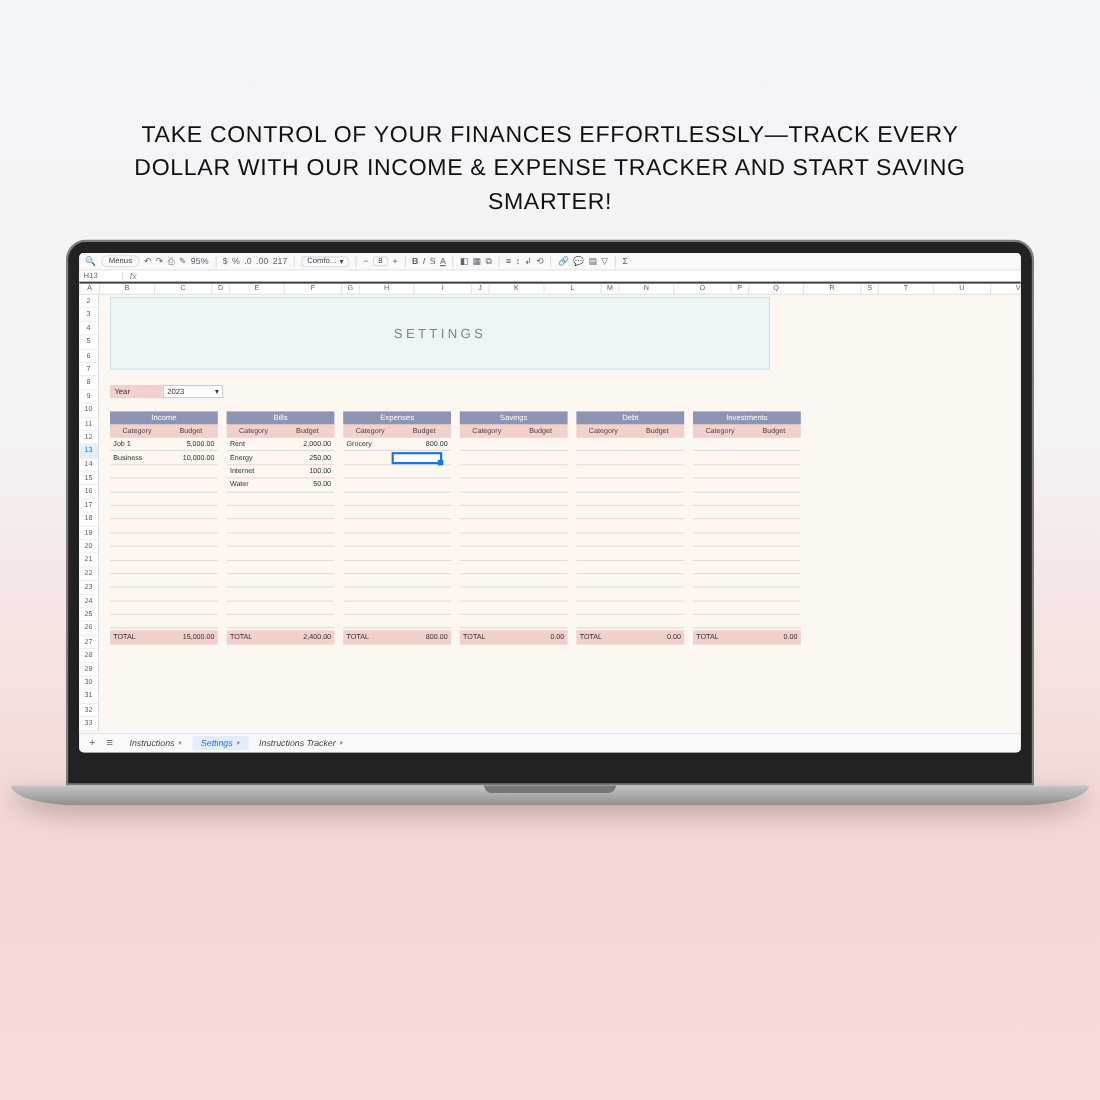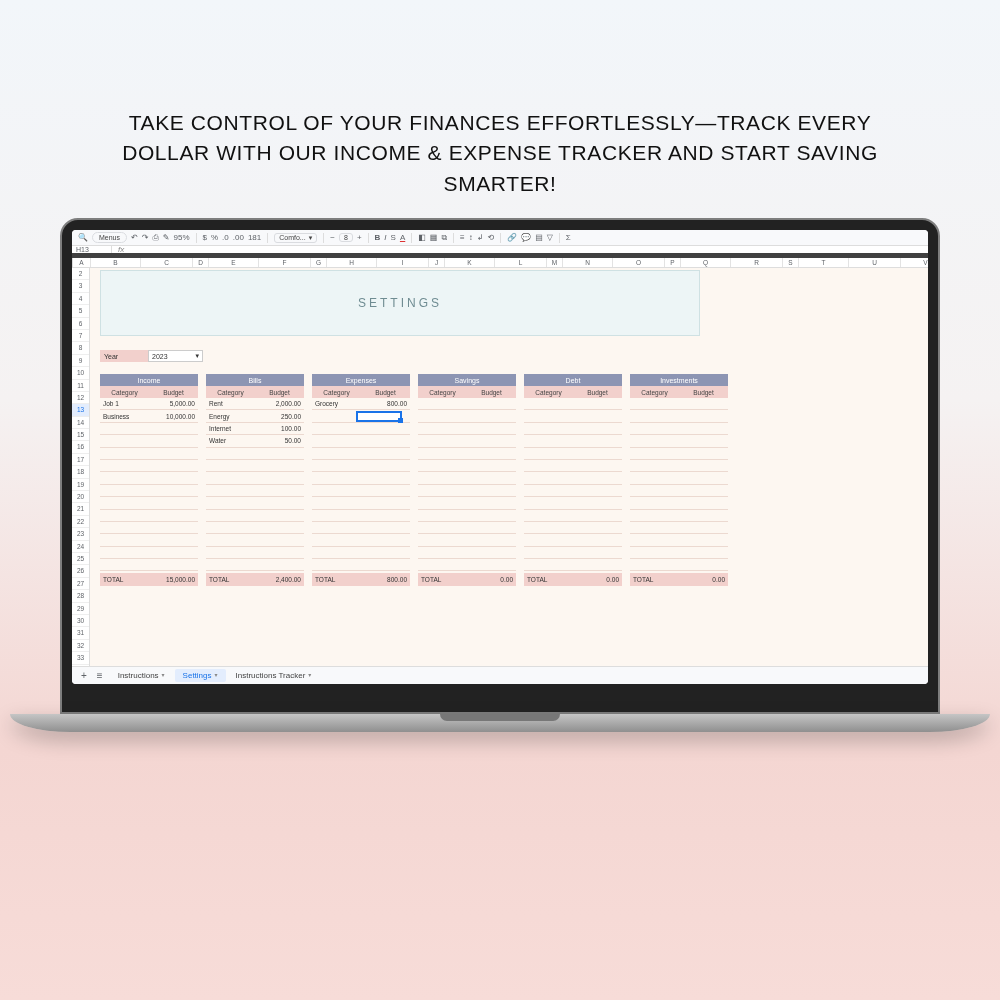--- a/index.html
+++ b/index.html
@@ -58,21 +58,21 @@
   .toolbar .fontbox {
     border: 1px solid #dadce0; border-radius: 3px; padding: 0 4px;
     font-size: 7px; display: flex; align-items: center; gap: 3px;
   }
   .toolbar .sizebox {
     border: 1px solid #dadce0; border-radius: 3px; width: 14px; text-align: center;
   }
 
   
   .fxbar {
-    display: flex; align-items: center; border-bottom: 5px solid #404040;
+    display: flex; align-items: center; border-bottom: 2px solid #404040;
     height: 12px; background: #fff;
   }
   .namebox {
     width: 40px; border-right: 1px solid #ddd; padding: 0 4px;
     font-size: 7px; color: #5f6368;
   }
   .fxicon { padding: 0 6px; color: #888; font-style: italic; font-size: 8px; }
   .fxinput { flex: 1; font-size: 7px; }
 
   
@@ -149,21 +149,21 @@
 
   
   .tabbar {
     display: flex; align-items: center; gap: 4px;
     height: 18px; border-top: 1px solid #ddd; background: #f8f9fb;
     padding: 0 6px; font-size: 8px; color: #444;
   }
   .tabbar .ticon { color: #5f6368; cursor: pointer; padding: 0 3px; font-size: 10px; }
   .tab {
     padding: 2px 8px; border-radius: 2px; cursor: pointer;
-    display: flex; gap: 3px;
+    display: flex; gap: 3px; font-style: italic;
   }
   .tab.active { background: #e3edfd; color: #1a73e8; }
   .tab .dd { font-size: 6px; color: #888; }
 </style>
 </head>
 <body>
 
 <div class="headline">TAKE CONTROL OF YOUR FINANCES EFFORTLESSLY—TRACK EVERY DOLLAR WITH OUR INCOME &amp; EXPENSE TRACKER AND START SAVING SMARTER!</div>
 
 <div class="laptop">
@@ -178,21 +178,21 @@
         <span class="btn">↶</span>
         <span class="btn">↷</span>
         <span class="btn">⎙</span>
         <span class="btn">✎</span>
         <span class="btn">95%</span>
         <span class="sep"></span>
         <span class="btn">$</span>
         <span class="btn">%</span>
         <span class="btn">.0</span>
         <span class="btn">.00</span>
-        <span class="btn">181</span>
+        <span class="btn">217</span>
         <span class="sep"></span>
         <span class="fontbox">
           <span>Comfo...</span>
             <span>▾</span>
         </span>
         <span class="sep"></span>
         <span class="btn">−</span>
         <span class="sizebox">8</span>
         <span class="btn">+</span>
         <span class="sep"></span>

